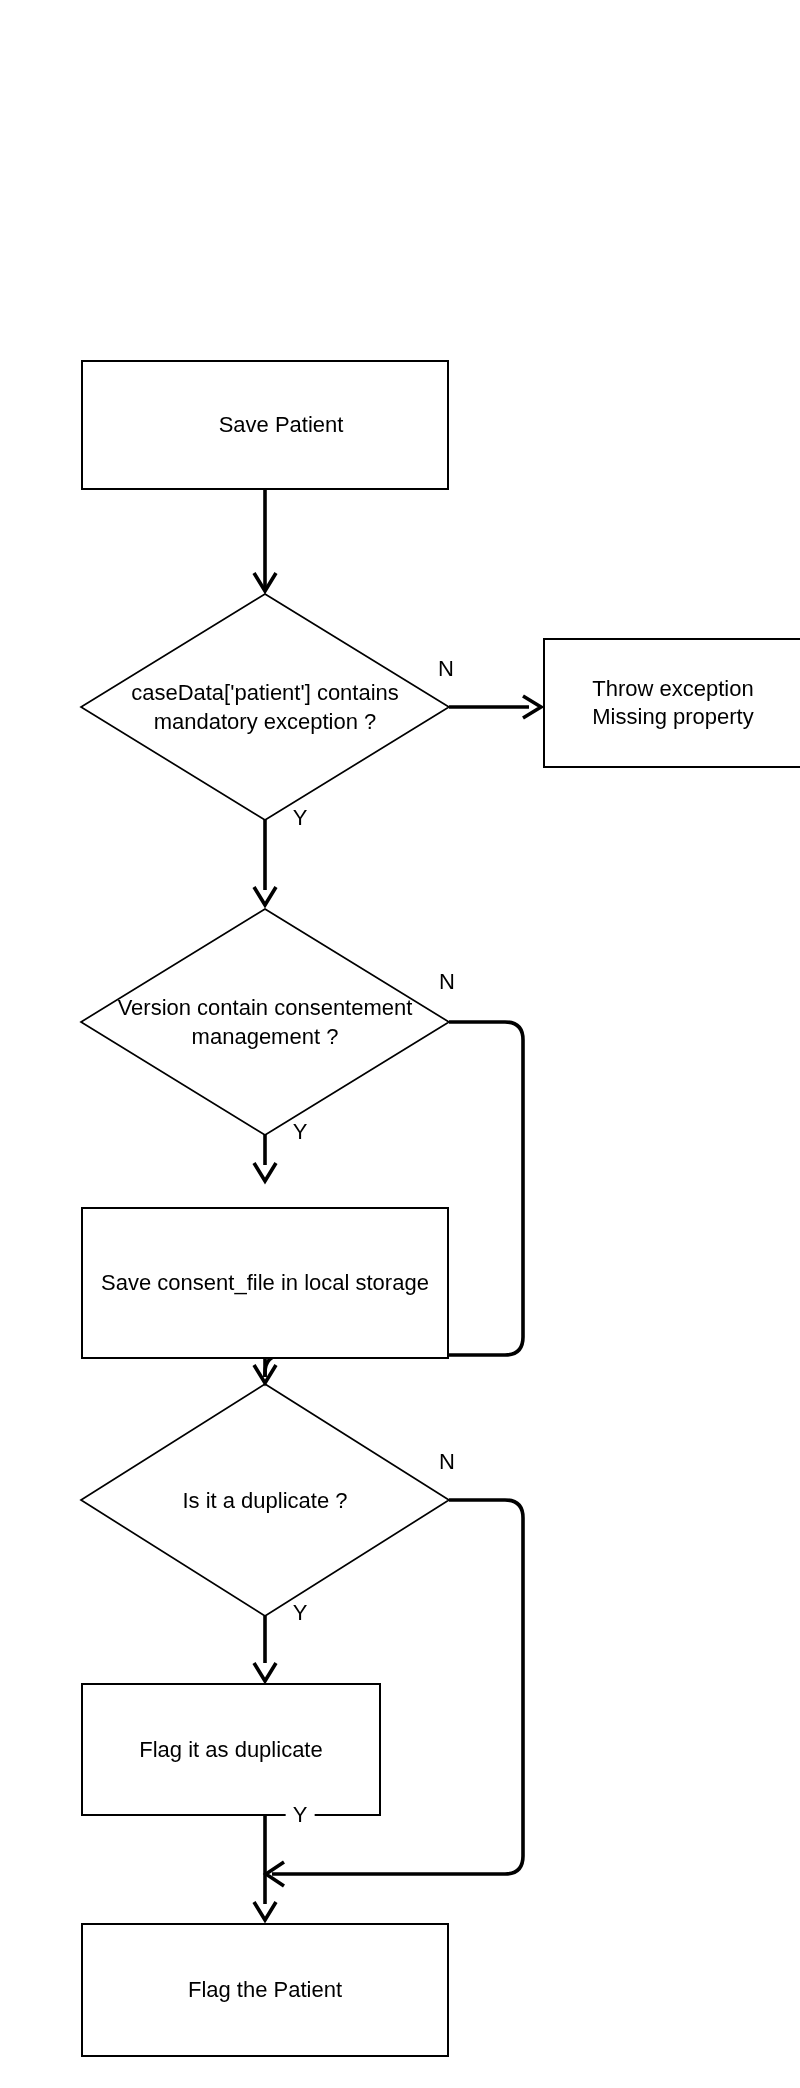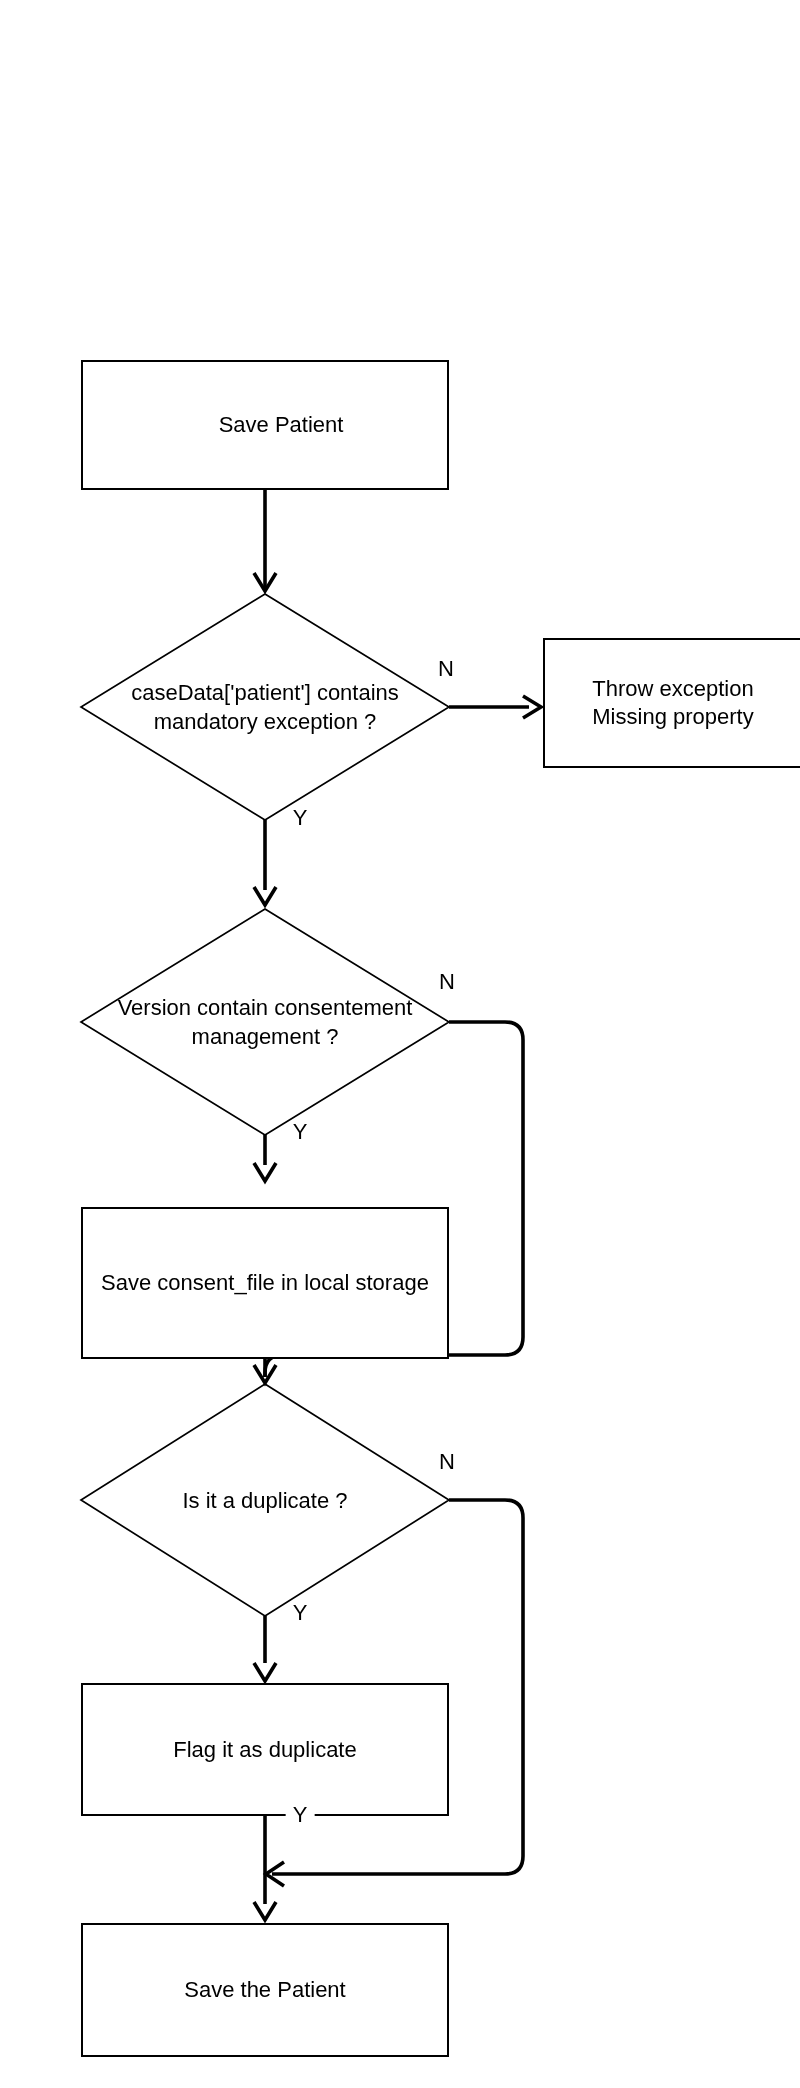--- a/index.html
+++ b/index.html
@@ -65,26 +65,26 @@
 
   <div class="box" style="left:543px;top:638px;width:260px;height:130px;">
     <span class="lbl">Throw exception
 Missing property</span>
   </div>
 
   <div class="box" style="left:81px;top:1183px;width:368px;height:152px;margin-top:24px;">
     <span class="lbl">Save consent_file in local storage</span>
   </div>
 
-  <div class="box" style="left:81px;top:1683px;width:368px;height:133px;">
+  <div class="box" style="left:81px;top:1683px;width:300px;height:133px;">
     <span class="lbl">Flag it as duplicate</span>
   </div>
 
   <div class="box" style="left:81px;top:1923px;width:368px;height:134px;">
-    <span class="lbl">Save the Patient</span>
+    <span class="lbl">Flag the Patient</span>
   </div>
 
   <div class="dtext" style="left:120px;top:678px;width:290px;">caseData['patient'] contains mandatory exception ?</div>
 
   <div class="dtext" style="left:110px;top:993px;width:310px;">Version contain consentement management ?</div>
 
   <div class="dtext" style="left:120px;top:1486px;width:290px;">Is it a duplicate ?</div>
 
   <div class="elabel" style="left:446px;top:669px;">N</div>
   <div class="elabel" style="left:300px;top:818px;">Y</div>

